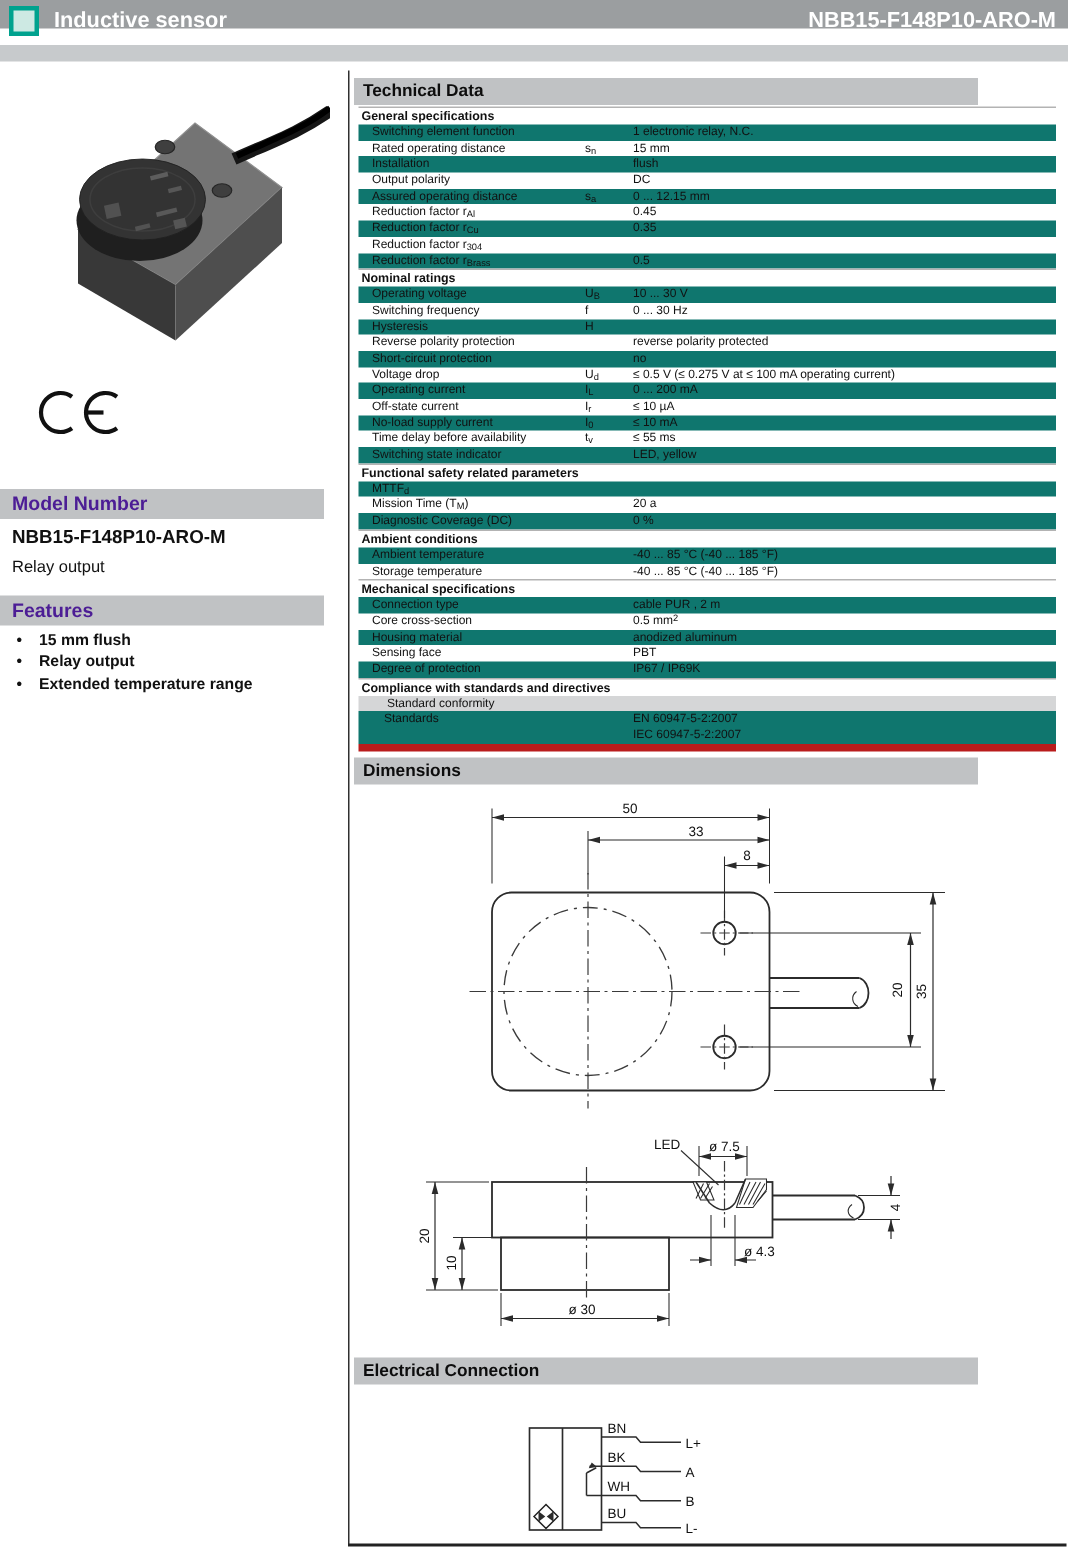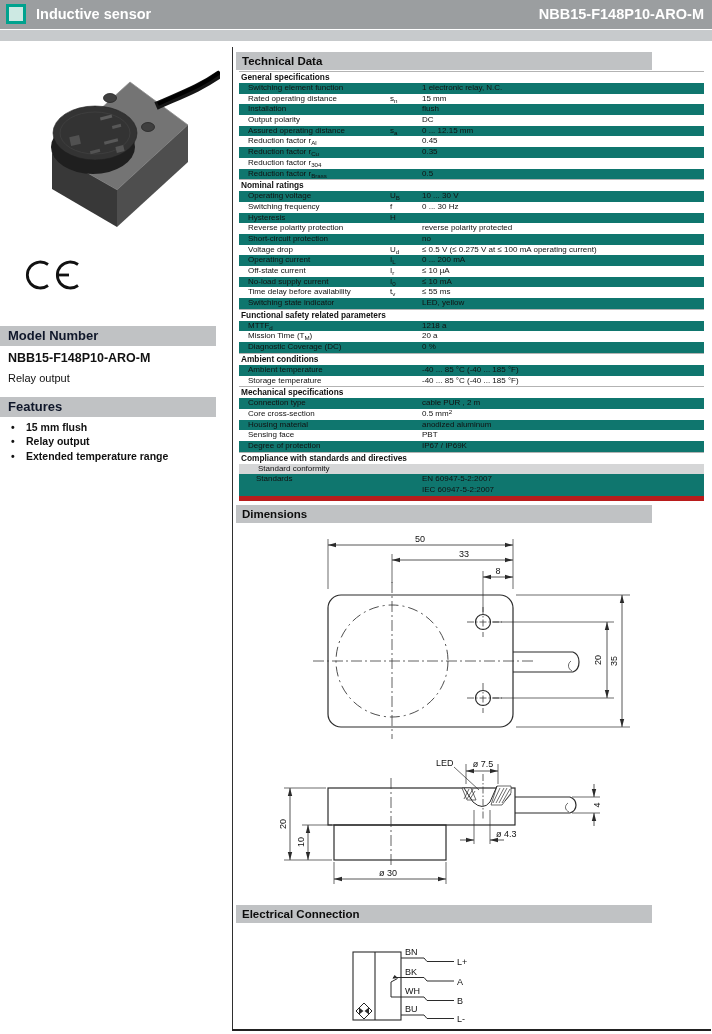--- a/index.html
+++ b/index.html
@@ -1,26 +1,26 @@
 <!DOCTYPE html>
 <html><head>
 <meta charset="utf-8">
 <style>
   html,body{margin:0;padding:0;background:#fff;}
   .page{position:relative;width:712px;height:1034px;background:#fff;overflow:hidden;
         font-family:"Liberation Sans","DejaVu Sans",sans-serif;color:#111;}
   
-  .hdr{position:absolute;left:0;top:0;width:712px;height:29px;background:#9b9ea0;text-decoration:underline;}
+  .hdr{position:absolute;left:0;top:0;width:712px;height:19px;background:#9b9ea0;text-decoration:underline;}
   .hdr .logo{position:absolute;left:6px;top:4px;width:20px;height:20px;background:#cde9e3;border:3px solid #00a28e;box-sizing:border-box;}
   .hdr .htitle{position:absolute;left:36px;top:0;line-height:29px;font-size:14.5px;font-weight:bold;color:#fff;}
   .hdr .hmodel{position:absolute;right:8px;top:0;line-height:29px;font-size:14.5px;font-weight:bold;color:#fff;}
   .substrip{position:absolute;left:0;top:30px;width:712px;height:11px;background:#c7cacc;}
   
   .lbar{position:absolute;left:0;width:216px;height:20px;background:#c0c2c4;box-sizing:border-box;
-        padding-left:8px;font-size:13px;font-weight:bold;line-height:20px;color:#0f172a;}
+        padding-left:8px;font-size:13px;font-weight:bold;line-height:20px;color:#4c1d95;}
   .lmodel{position:absolute;left:8px;top:351px;font-size:12.5px;font-weight:bold;}
   .ldesc{position:absolute;left:8px;top:372px;font-size:11px;}
   .feat{position:absolute;left:0;top:420px;width:216px;}
   .feat .fi{position:relative;padding-left:26px;font-size:10.5px;font-weight:bold;line-height:14.3px;}
   .feat .fi .bd{position:absolute;left:11px;top:0;}
   
   .vline{position:absolute;left:232px;top:47px;width:1px;height:983px;background:#2f2f2f;}
   .bline{position:absolute;left:232px;top:1029px;width:479px;height:2px;background:#222;}
   .rbar{position:absolute;left:236px;width:416px;height:18px;background:#c0c2c4;box-sizing:border-box;
         padding-left:6px;font-size:11.5px;font-weight:bold;line-height:18px;color:#0d0d0d;}
@@ -206,21 +206,20 @@
       </div>
       <div class="trow shade">
         <div class="tlabel">Switching state indicator</div>
         <div class="tsym"></div>
         <div class="tval">LED, yellow</div>
       </div>
       <div class="tsec">Functional safety related parameters</div>
       <div class="trow shade">
         <div class="tlabel">MTTF<sub>d</sub></div>
         <div class="tsym"></div>
-        <div class="tval">1218 a</div>
       </div>
       <div class="trow">
         <div class="tlabel">Mission Time (T<sub>M</sub>)</div>
         <div class="tsym"></div>
         <div class="tval">20 a</div>
       </div>
       <div class="trow shade">
         <div class="tlabel">Diagnostic Coverage (DC)</div>
         <div class="tsym"></div>
         <div class="tval">0 %</div>

